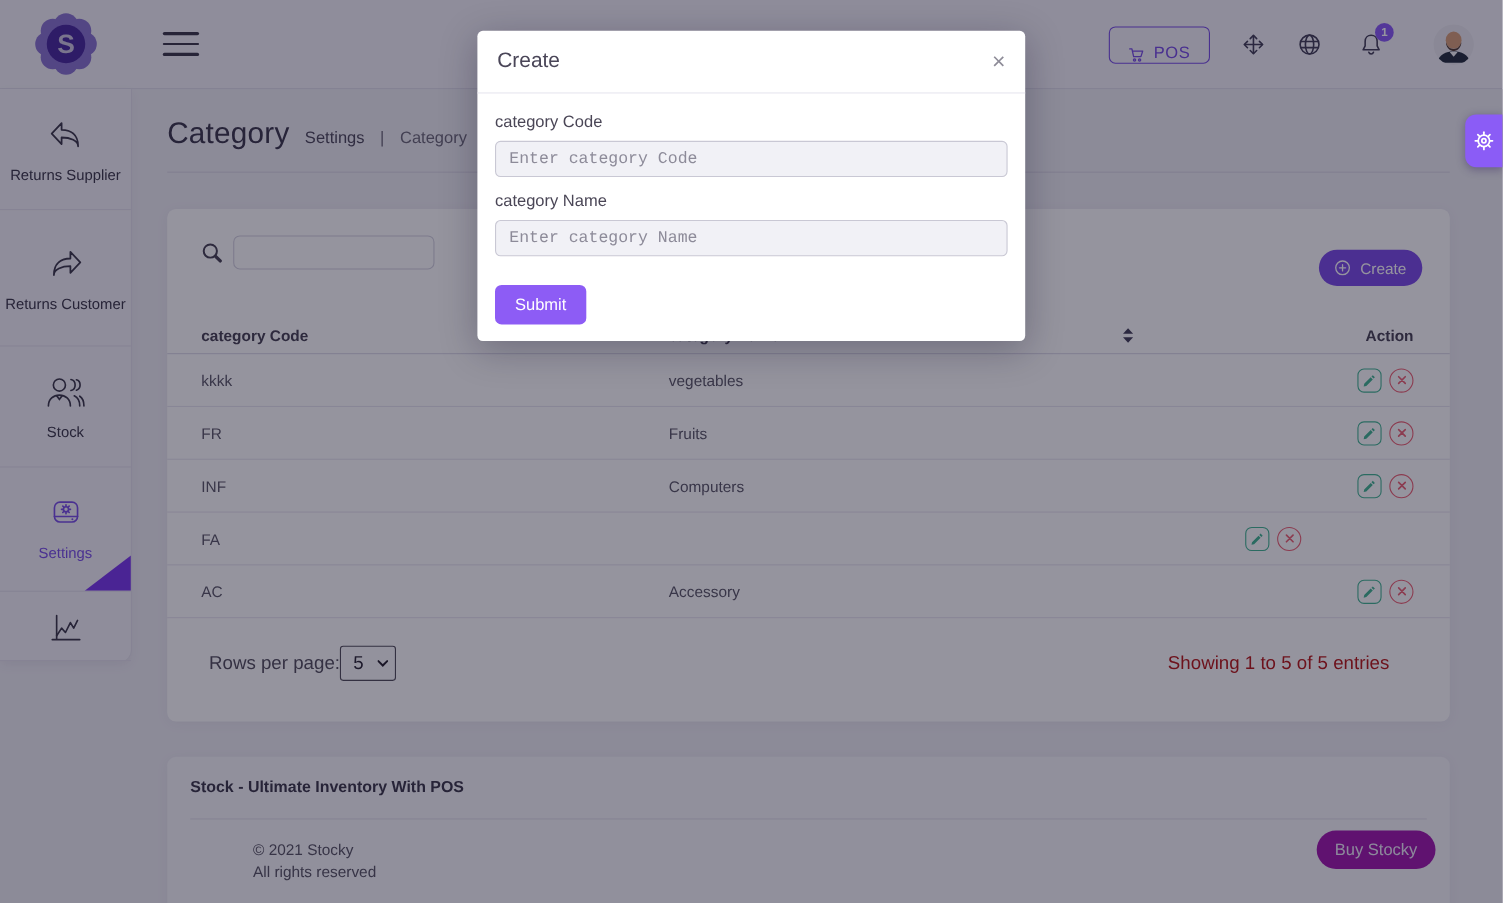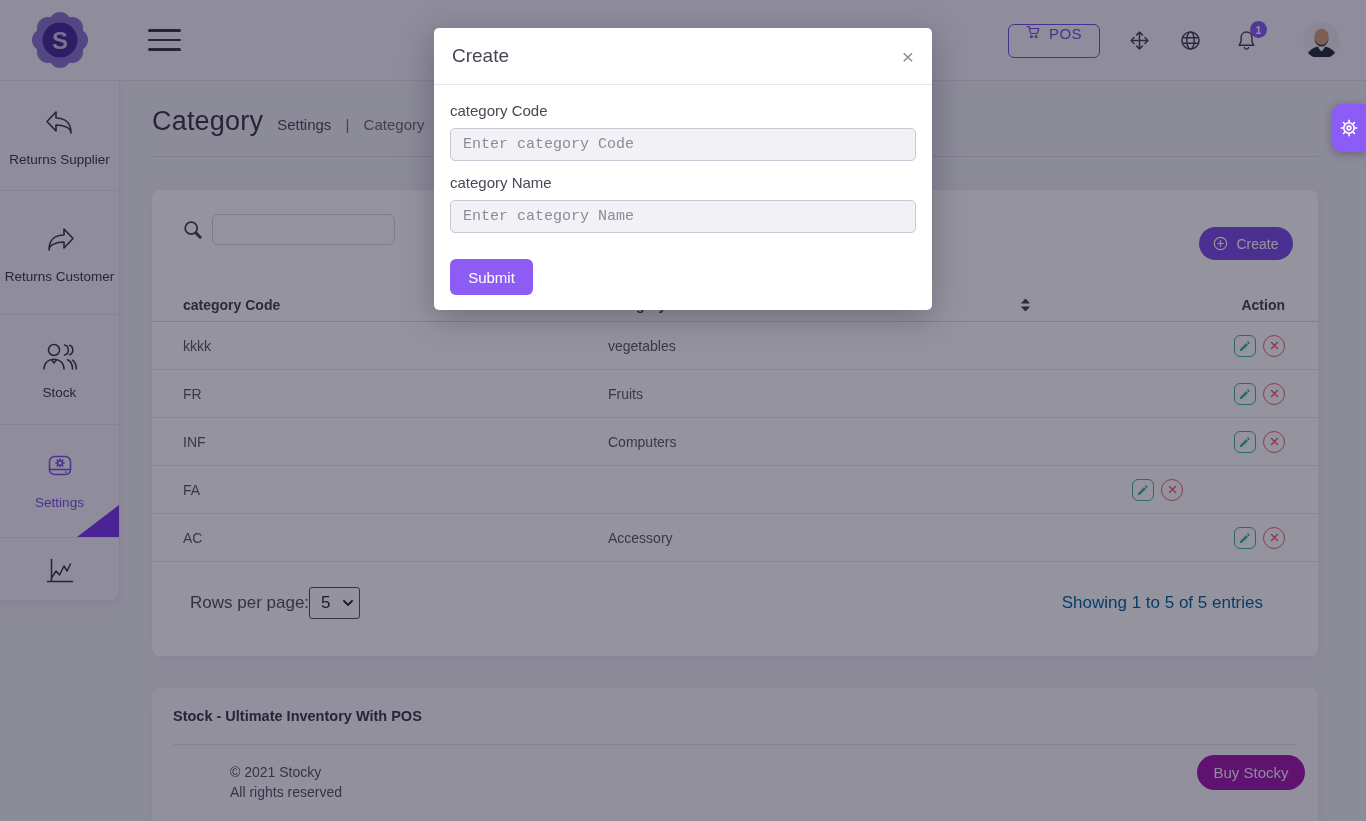--- a/index.html
+++ b/index.html
@@ -13,21 +13,21 @@
   
   .topbar { position:absolute; left:0; top:0; width:1366px; height:81px;
     background:#F4F3F9; border-bottom:1px solid #E2E0EC; }
   .logo { position:absolute; left:29px; top:9px; width:62px; height:62px; cursor:pointer; }
   .hamburger { position:absolute; left:148px; top:29px; width:33px; height:22px;
     display:flex; flex-direction:column; justify-content:space-between; cursor:pointer; }
   .hamburger span { display:block; height:2.6px; background:#3F3B4D; border-radius:2px; }
   .topbar-right { position:absolute; right:26px; top:0; height:81px;
     display:flex; align-items:center; }
   .pos-btn { width:92px; height:34px; border:1.5px solid #7A4FE6; border-radius:6px;
-    color:#7A4FE6; background:transparent; display:flex; align-items:flex-start; justify-content:center;
+    color:#7A4FE6; background:transparent; display:flex; align-items:flex-end; justify-content:center;
     gap:9px; font-size:15px; letter-spacing:.5px; cursor:pointer; }
   .tb-icon { width:24px; height:24px; display:flex; align-items:center; justify-content:center;
     cursor:pointer; margin-left:27px; color:#46425A; }
   .bell-wrap { position:relative; margin-left:33px; cursor:pointer; color:#46425A; }
   .badge { position:absolute; top:-8px; right:-9px; width:17px; height:17px; border-radius:50%;
     background:#8B5CF6; color:#fff; font-size:10.5px; font-weight:bold;
     display:flex; align-items:center; justify-content:center; }
   .avatar { width:37px; height:37px; border-radius:50%; overflow:hidden; margin-left:45px; cursor:pointer; }
   
   .sidebar { position:absolute; left:0; top:81px; width:120px; background:#F4F3F9;
@@ -76,21 +76,21 @@
   .del-btn { border:1.5px solid #EE6476; border-radius:50%; color:#EE6476; }
   .pager { position:absolute; left:38px; right:55px; top:390px; height:45px;
     display:flex; align-items:center; justify-content:space-between; }
   .pager-left { display:flex; align-items:center; font-size:17px; color:#565260; }
   .select-wrap { position:relative; width:51px; height:32px; border:1px solid #54505C;
     border-radius:3px; background:#FCFCFE; }
   .select-wrap select { width:100%; height:100%; border:none; background:transparent;
     -webkit-appearance:none; appearance:none; font-size:17px; color:#2E2A38;
     padding-left:11px; font-family:"Liberation Sans",sans-serif; cursor:pointer; outline:none; }
   .select-chevron { position:absolute; right:6px; top:12px; pointer-events:none; color:#27232E; }
-  .showing { font-size:17px; color:#0369a1; }
+  .showing { font-size:17px; color:#b91c1c; }
   
   .footer-card { position:absolute; left:152px; top:688px; width:1166px; height:140px;
     background:#F8F8FB; border-radius:8px 8px 0 0; box-shadow:0 2px 12px rgba(60,50,100,.05); }
   .footer-title { position:absolute; left:21px; top:20px; font-size:14.5px; font-weight:bold; color:#3F3B4D; }
   .footer-divider { position:absolute; left:21px; right:21px; top:56px; height:1px; background:#E3E1EC; }
   .copyright { position:absolute; left:78px; top:74px; font-size:14px; color:#5A5766; line-height:20px; }
   .buy-btn { position:absolute; right:13px; top:67px; width:108px; height:35px; border:none;
     border-radius:17.5px; background:#a21caf; color:#F0ECFA; font-size:15px; cursor:pointer;
     font-family:"Liberation Sans",sans-serif; }
   

